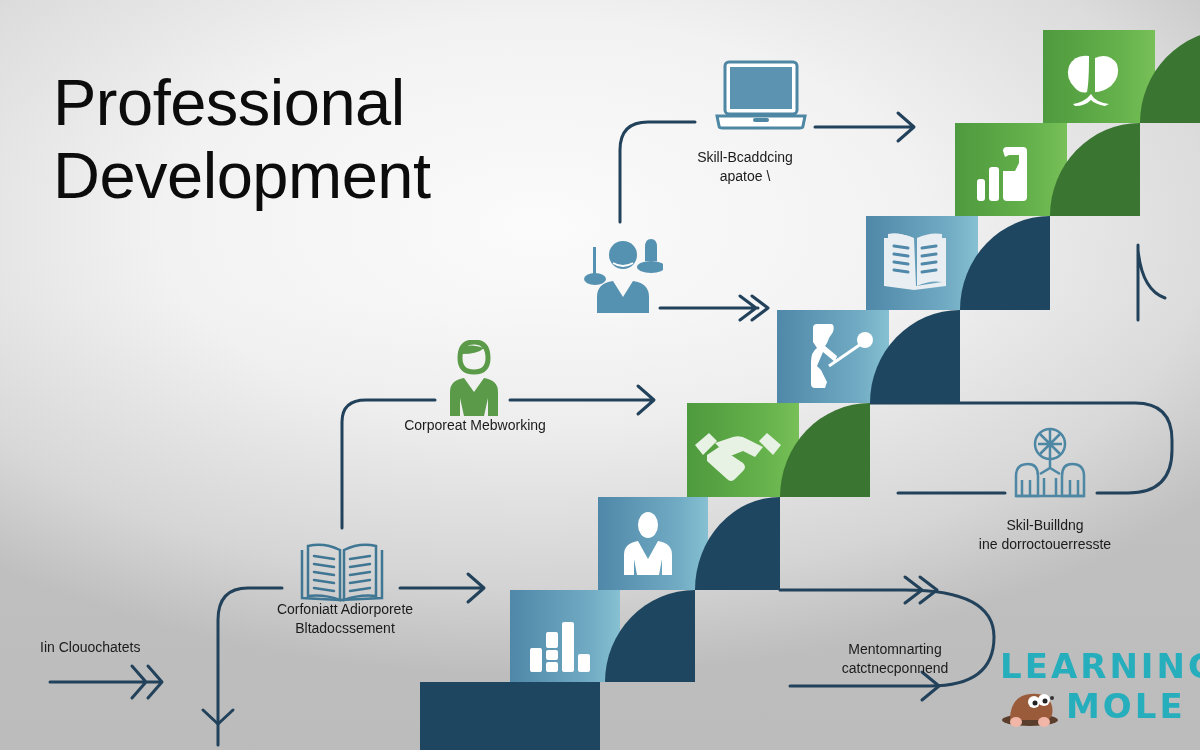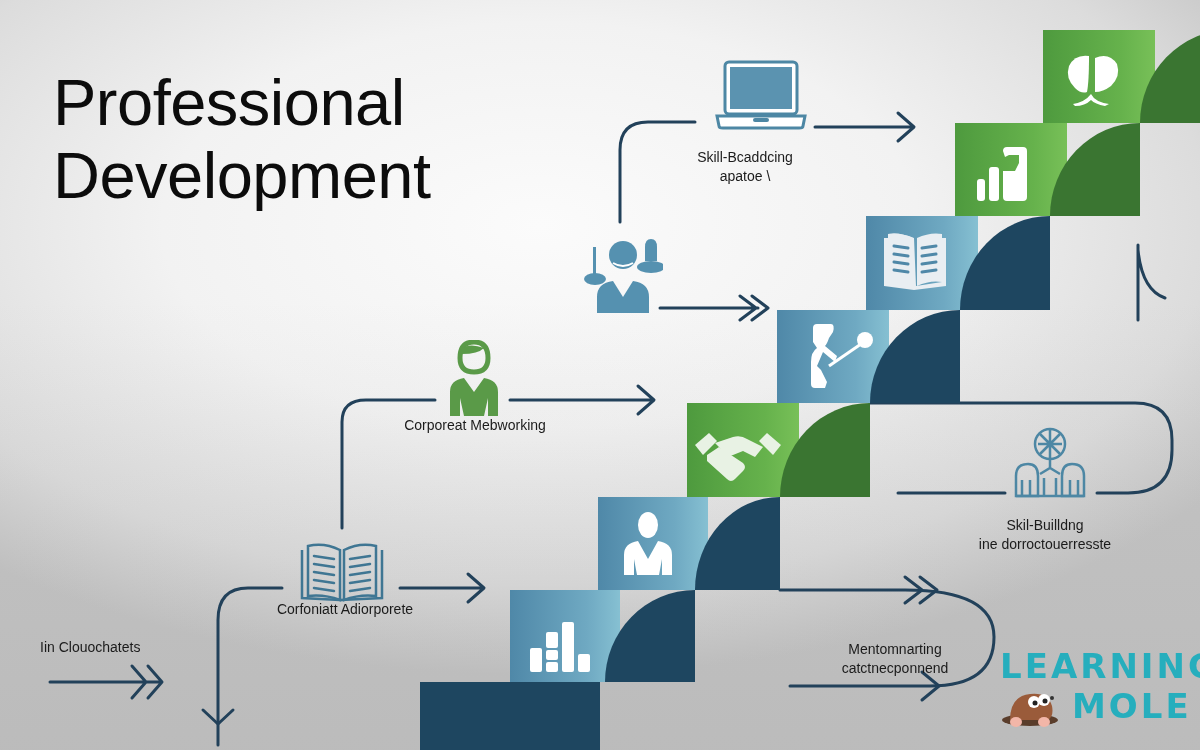--- a/index.html
+++ b/index.html
@@ -241,20 +241,21 @@
 
 <div class="label" style="left:660px; top:148px; width:170px;">
   <div>Skill-Bcaddcing</div>
   <div>apatoe \</div>
 </div>
 <div class="label" style="left:370px; top:416px; width:210px;">
   <div>Corporeat Mebworking</div>
 </div>
 <div class="label" style="left:250px; top:600px; width:190px;">
   <div>Corfoniatt Adiorporete</div>
+  <div>Bltadocssement</div>
 </div>
 <div class="label" style="left:40px; top:638px; width:140px; text-align:left;">
   <div>Iin Clouochatets</div>
 </div>
 <div class="label" style="left:960px; top:516px; width:170px;">
   <div>Skil-Builldng</div>
   <div>ine dorroctouerresste</div>
 </div>
 <div class="label" style="left:820px; top:620px; width:150px;margin-top:20px;">
   <div>Mentomnarting</div>
@@ -268,15 +269,15 @@
       <ellipse cx="30" cy="36" rx="28" ry="6" fill="#5a3d2b"></ellipse>
       <path d="M10 36 Q10 12 30 10 Q48 8 52 22 Q54 32 48 36 Z" fill="#9a5b3a"></path>
       <circle cx="34" cy="18" r="6" fill="#ffffff"></circle>
         <circle cx="44" cy="16" r="6" fill="#ffffff"></circle>
       <circle cx="35" cy="19" r="2.5" fill="#222"></circle>
         <circle cx="45" cy="17" r="2.5" fill="#222"></circle>
       <circle cx="52" cy="14" r="2" fill="#333"></circle>
       <ellipse cx="16" cy="38" rx="6" ry="5" fill="#f2b6a8"></ellipse>
         <ellipse cx="44" cy="38" rx="6" ry="5" fill="#f2b6a8"></ellipse>
     </svg>
-    <div class="logo-text" style="margin-left:6px;">MOLE</div>
+    <div class="logo-text" style="">MOLE</div>
   </div>
 </div>
 
 </body></html>

